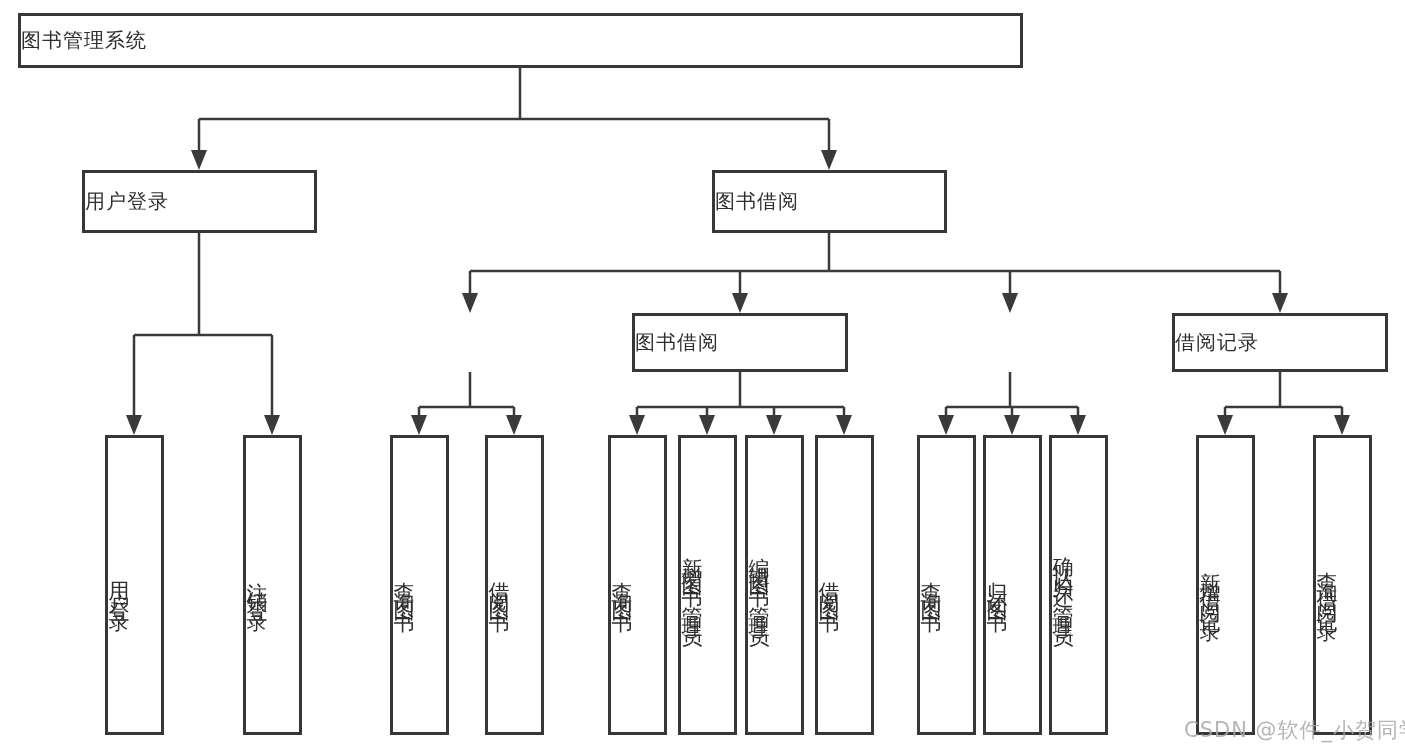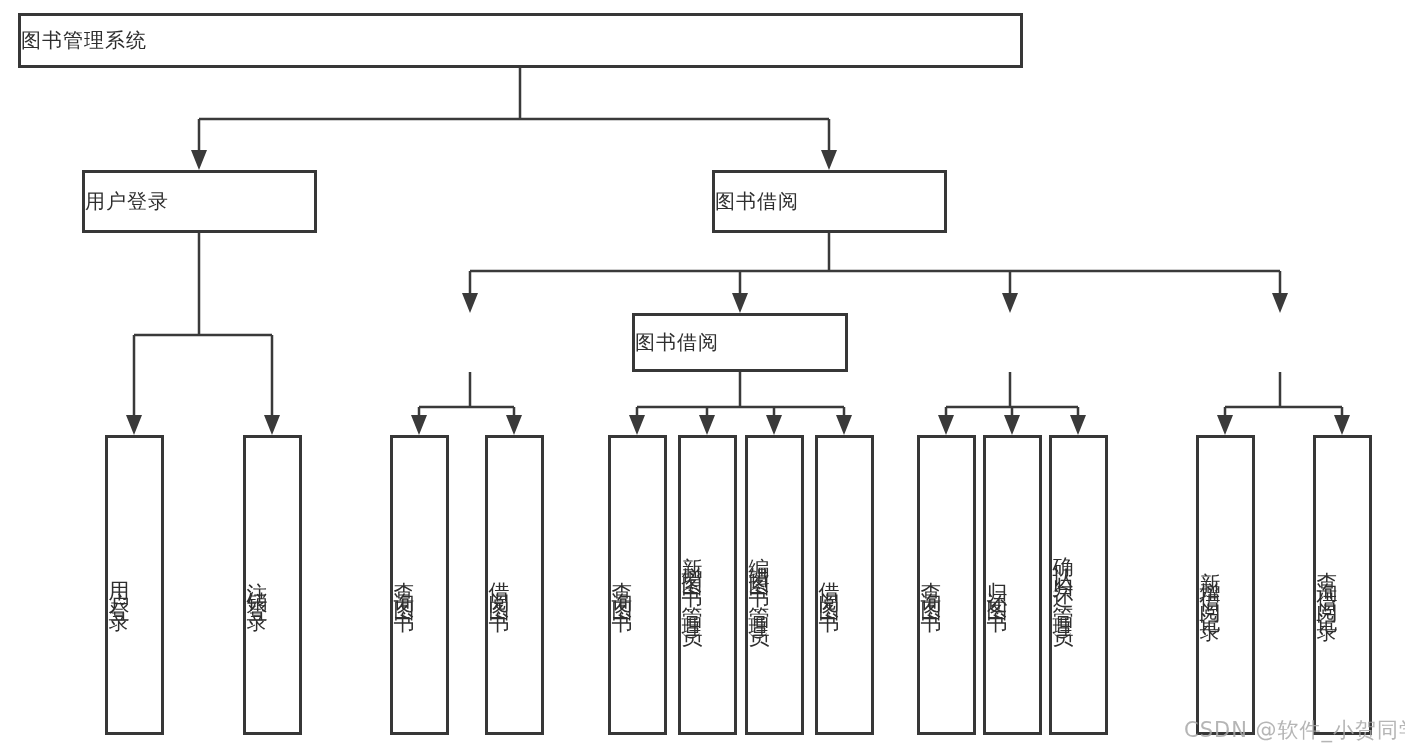--- a/index.html
+++ b/index.html
@@ -100,20 +100,23 @@
   <div class="node h" style="left:82px; top:170px; width:235px; height:63px;">
     <span>用户登录</span>
   </div>
   <div class="node h" style="left:712px; top:170px; width:235px; height:63px;">
     <span>图书借阅</span>
   </div>
 
   <div class="node h" style="left:632px; top:313px; width:216px; height:59px;">
     <span>图书借阅</span>
   </div>
+  <div class="node h" style="left:1172px; top:313px; width:216px; height:59px;">
+    <span>借阅记录</span>
+  </div>
 
   <div class="node leaf" style="left:105px; top:435px; width:59px; height:300px;">
     <span>用户登录</span>
   </div>
   <div class="node leaf" style="left:243px; top:435px; width:59px; height:300px;">
     <span>注销登录</span>
   </div>
 
   <div class="node leaf" style="left:390px; top:435px; width:59px; height:300px;">
     <span>查询图书</span>

